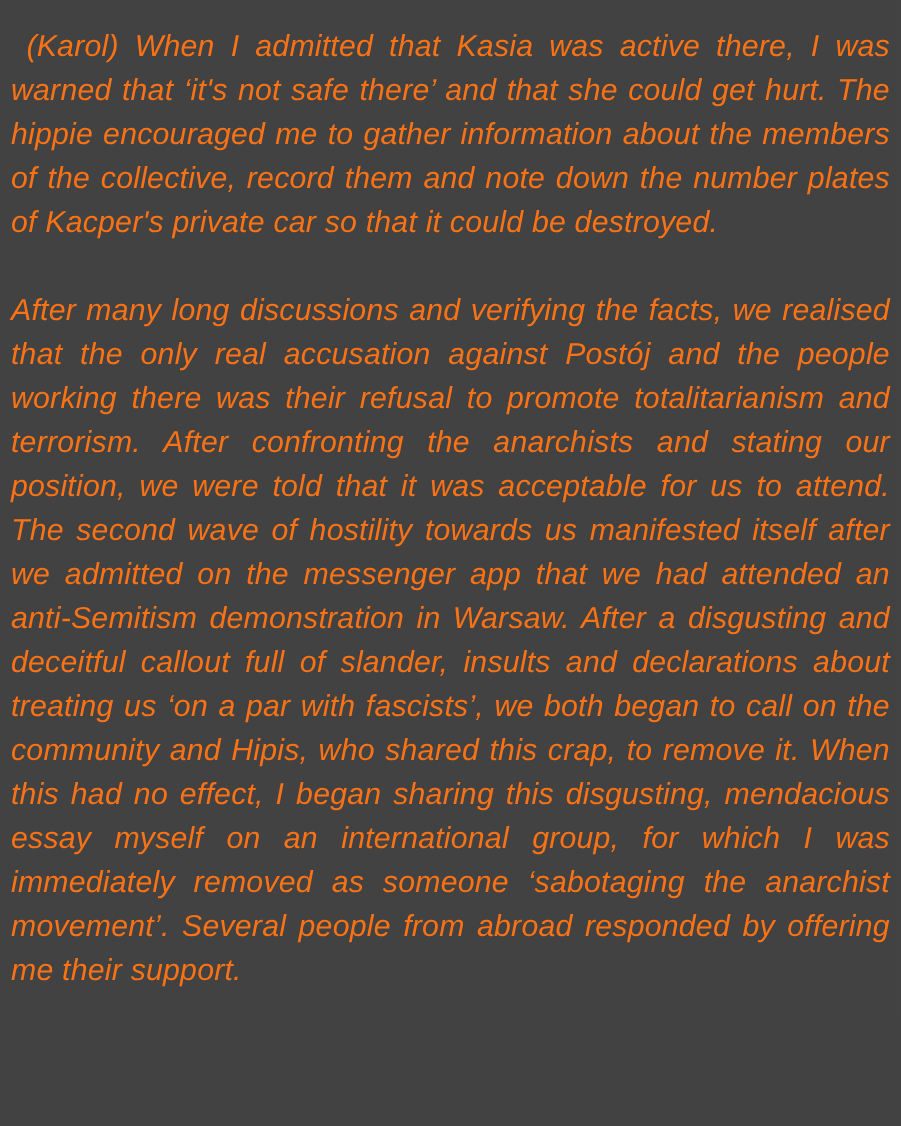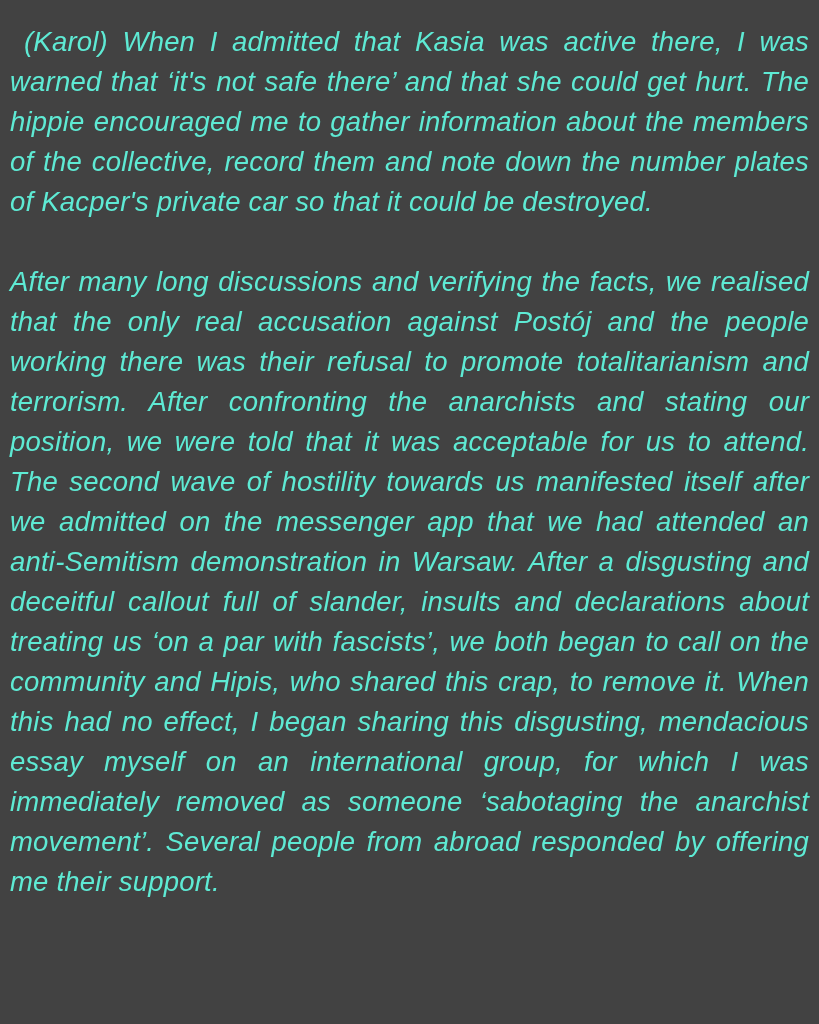--- a/index.html
+++ b/index.html
@@ -15,21 +15,21 @@
   .page {
     box-sizing: border-box;
     width: 819px;
     height: 1024px;
     padding: 22px 10px 10px 10px;
     background: #424242;
     font-family: "Liberation Sans", sans-serif;
     font-style: italic;
     font-size: 27.5px;
     line-height: 40px;
-    color: #5eead4;
+    color: #f97316;
     text-align: justify;
   }
   .paragraph {
     margin: 0 0 40px 0;
     letter-spacing: 0.2px;
   }
   .paragraph.indented {
     text-indent: 14px;
   }
   .paragraph:last-child {

